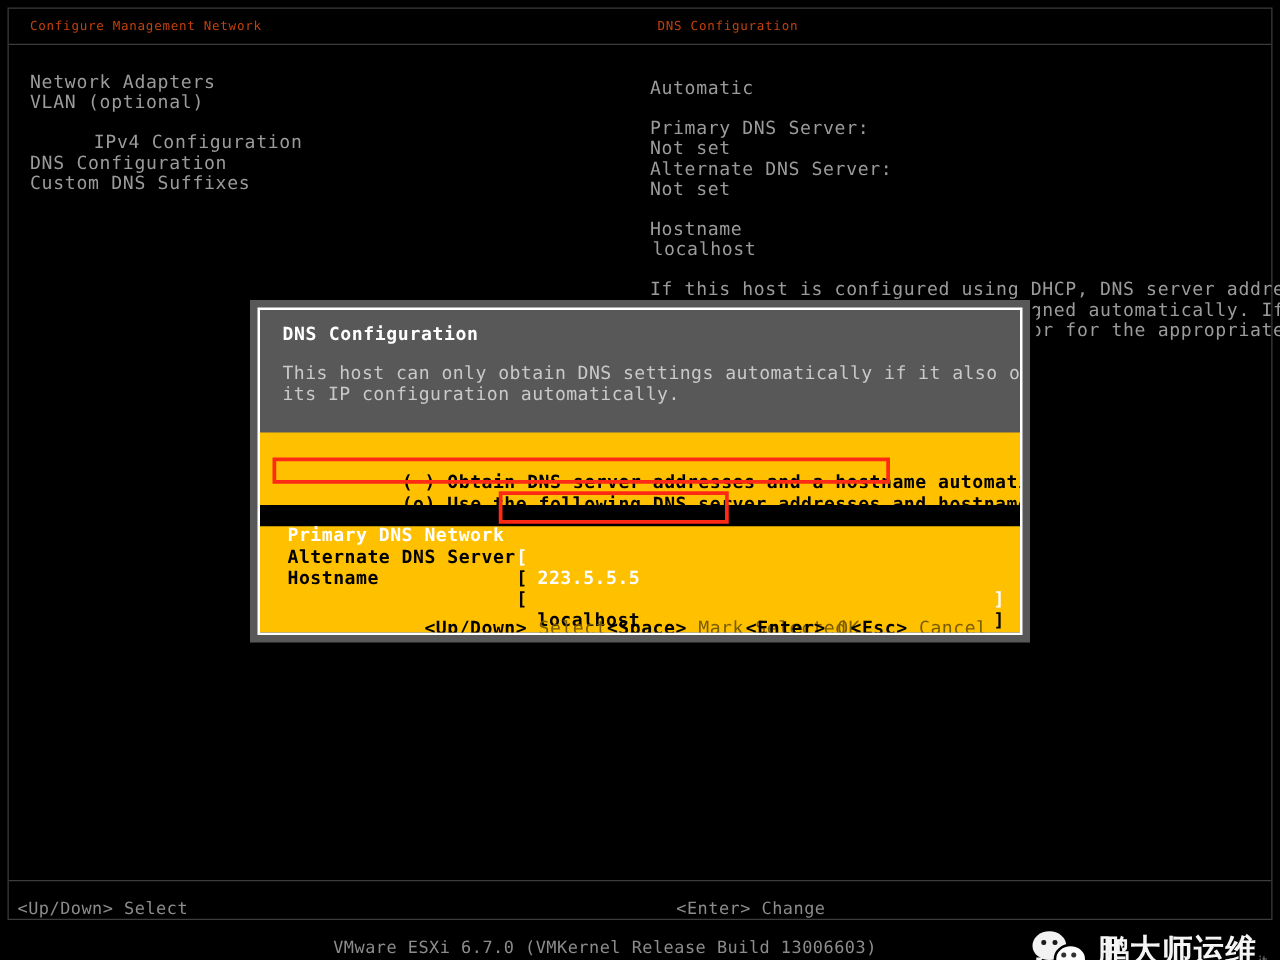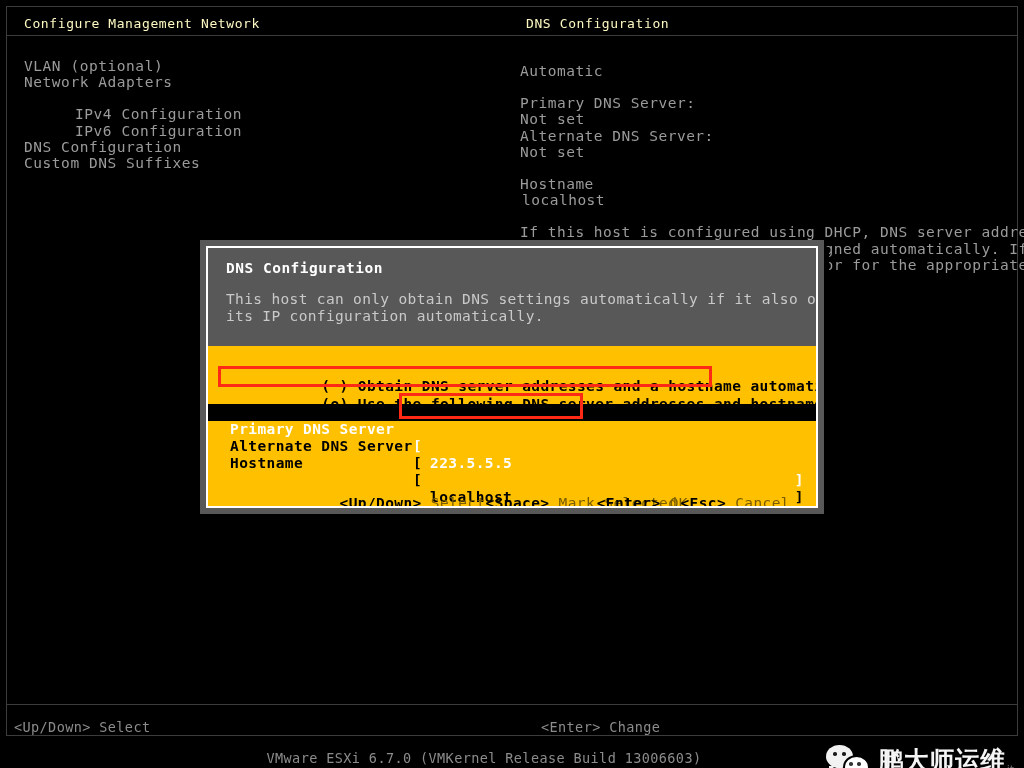--- a/index.html
+++ b/index.html
@@ -32,23 +32,23 @@
     top: 6px;
     width: 1012px;
     height: 730px;
     border: 1px solid #3c3c3c;
     box-sizing: border-box;
   }
 
   
   .header-title {
     position: absolute;
-    font-size: 13px;
+    font-size: 10px;
     letter-spacing: 0.6px;
-    color: #fef9c3;
+    color: #c2410c;
     white-space: pre;
   }
   #header-left  { left: 24px;  top: 16px; }
   #header-right { left: 526px; top: 16px; }
 
   #header-rule {
     position: absolute;
     left: 7px;
     top: 35px;
     width: 1010px;
@@ -349,25 +349,24 @@
 
 <div id="screen">
 
   <div id="console-frame"></div>
 
   <div class="header-title" id="header-left">Configure Management Network</div>
   <div class="header-title" id="header-right">DNS Configuration</div>
   <div id="header-rule"></div>
 
   <div id="left-panel">
+    <div class="menu-item">Network Adapters</div>
     <div class="menu-item">VLAN (optional)</div>
-    <div class="menu-item">Network Adapters</div>
     <div class="menu-gap"></div>
     <div class="menu-item indented">IPv4 Configuration</div>
-    <div class="menu-item indented">IPv6 Configuration</div>
     <div class="menu-item">DNS Configuration</div>
     <div class="menu-item">Custom DNS Suffixes</div>
   </div>
 
   <div id="right-panel">
     <div class="info-line">Automatic</div>
     <div class="info-gap"></div>
     <div class="info-line">Primary DNS Server:</div>
     <div class="info-line">Not set</div>
     <div class="info-line">Alternate DNS Server:</div>
@@ -400,21 +399,21 @@
           <span>( )</span><span> </span><span>Obtain DNS server addresses and a hostname automatically</span>
         </div>
 
         <div class="radio-row" id="radio-manual">
           <span>(o)</span><span> </span><span>Use the following DNS server addresses and hostname:</span>
         </div>
 
         <div id="fields">
 
           <div class="field-row selected">
-            <span class="field-label">Primary DNS Server</span>
+            <span class="field-label">Primary DNS Network</span>
             <span class="field-open">[</span>
             <span class="field-value">223.5.5.5</span>
             <span class="field-close">]</span>
           </div>
 
           <div class="field-row">
             <span class="field-label">Alternate DNS Server</span>
             <span class="field-open">[</span>
             <span class="field-value"></span>
             <span class="field-close">]</span>

